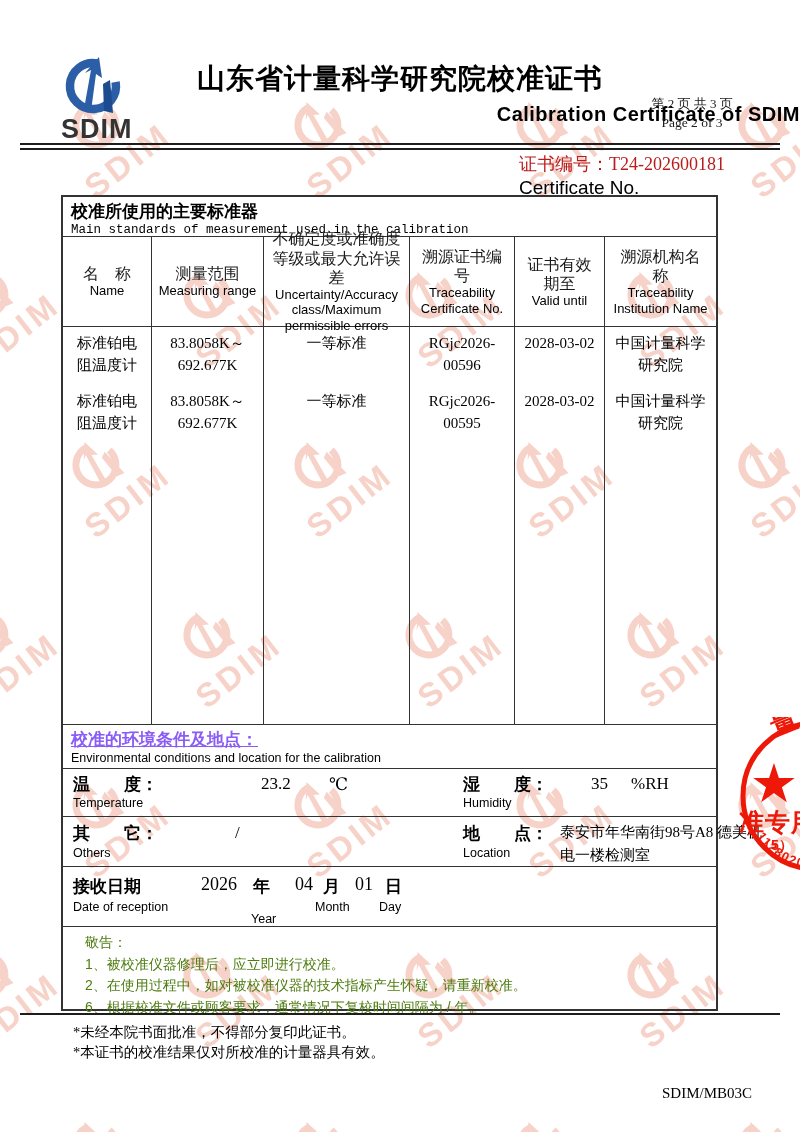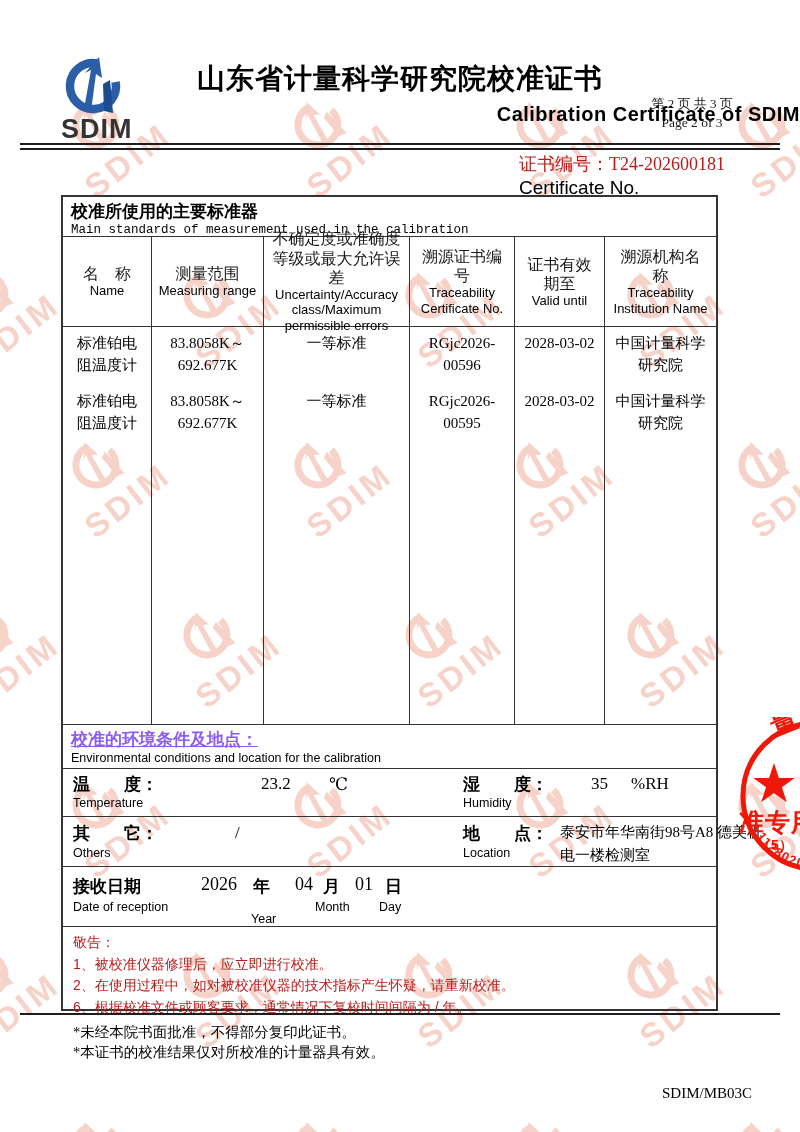--- a/index.html
+++ b/index.html
@@ -45,21 +45,21 @@
   .c1{width:89px;} .c2{width:112px;} .c3{width:146px;} .c4{width:105px;} .c5{width:90px;} .c6{width:111px;}
   .pad-name{padding:0 12px;} .pad-inst{padding:0 10px;} .pad-cert{padding:0 4px;}
   
   .env-title{height:44px;padding:3px 8px 0 8px;}
   .env-title .cn{font-size:17px;font-weight:bold;color:#8b5cf6;text-decoration:underline;}
   .env-title .en{font-size:12.5px;color:#000;}
   .r-temp{height:48px;} .r-oth{height:50px;} .r-rec{height:60px;} .r-notice{height:80px;border-bottom:none;}
   .lbl-cn{font-size:17px;font-weight:bold;color:#000;white-space:pre;}
   .lbl-en{font-size:12.5px;color:#000;}
   .val{font-family:"Liberation Serif","DejaVu Serif",serif;font-size:17px;color:#000;}
-  .r-notice{padding:5px 10px 0 10px;font-size:14px;line-height:1.55;color:#b91c1c;}
+  .r-notice{padding:5px 10px 0 22px;font-size:14px;line-height:1.55;color:#4d7c0f;}
   
   .bottom-rule{left:20px;top:1013px;width:760px;border-top:2.5px solid #1d1d1d;z-index:1;}
   .footnotes{left:73px;top:1022px;font-family:"Liberation Serif","DejaVu Serif",serif;
              font-size:14.5px;line-height:1.4;color:#000;z-index:1;}
   .doc-code{left:662px;top:1085px;font-family:"Liberation Serif","DejaVu Serif",serif;
             font-size:15px;color:#000;z-index:1;}
   
   .logo-box{left:58px;top:56px;z-index:1;}
   .stamp-box{left:737px;top:717px;z-index:2;}
 </style>

